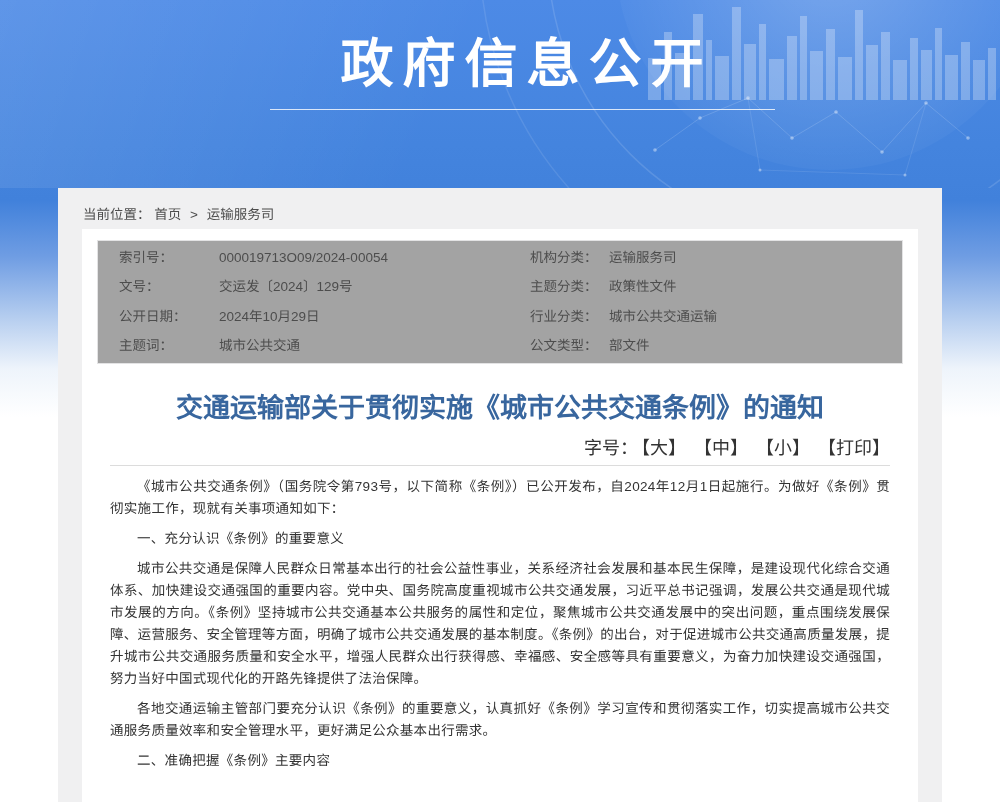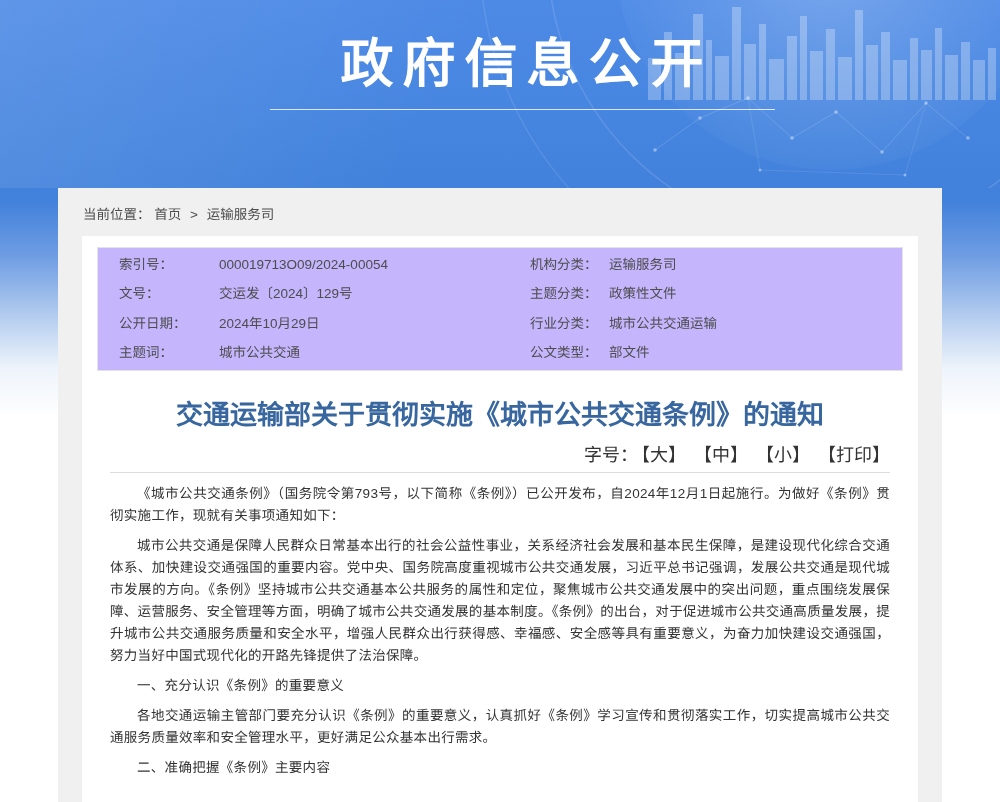--- a/index.html
+++ b/index.html
@@ -28,30 +28,30 @@
     position: relative; z-index: 2; width: 505px; height: 1px;
     margin: 16px auto 0; background: rgba(255,255,255,0.8);
   }
 
   
   .panel {
     margin: 0 58px; width: 884px; height: 614px;
     background: #f0f0f1; padding: 0 24px;
   }
   .breadcrumb {
-    padding: 15px 1px 13px; font-size: 13.5px; color: #4d4d4d;
+    padding: 15px 1px 6px; font-size: 13.5px; color: #4d4d4d;
   }
   .breadcrumb a { color: #4d4d4d; text-decoration: none; cursor: pointer; }
   .crumb-sep { margin: 0 5px; }
 
   
   .card { background: #ffffff; padding: 11px 15px 40px; min-height: 568px; }
 
   .meta {
-    background: #c4b5fd; border: 1px solid #e3e3e4;
+    background: #a3a3a3; border: 1px solid #e3e3e4;
     display: grid; grid-template-columns: 121px 290px 100px 1fr;
     grid-auto-rows: 29.4px; padding: 2px 0;
   }
   .meta-cell {
     font-size: 13.5px; color: #4d4d4d; line-height: 29.4px;
     white-space: nowrap; overflow: hidden;
   }
   .meta-cell.lbl { padding-left: 21px; }
 
   .article-title {
@@ -177,20 +177,20 @@
       <span>字号：</span><span class="tool-btn">【大】</span>
       <span class="tool-btn">【中】</span>
       <span class="tool-btn">【小】</span>
       <span class="tool-btn">【打印】</span>
     </div>
 
     <div class="divider"></div>
 
     <article class="content">
       <p>《城市公共交通条例》（国务院令第793号，以下简称《条例》）已公开发布，自2024年12月1日起施行。为做好《条例》贯彻实施工作，现就有关事项通知如下：</p>
+      <p>一、充分认识《条例》的重要意义</p>
       <p>城市公共交通是保障人民群众日常基本出行的社会公益性事业，关系经济社会发展和基本民生保障，是建设现代化综合交通体系、加快建设交通强国的重要内容。党中央、国务院高度重视城市公共交通发展，习近平总书记强调，发展公共交通是现代城市发展的方向。《条例》坚持城市公共交通基本公共服务的属性和定位，聚焦城市公共交通发展中的突出问题，重点围绕发展保障、运营服务、安全管理等方面，明确了城市公共交通发展的基本制度。《条例》的出台，对于促进城市公共交通高质量发展，提升城市公共交通服务质量和安全水平，增强人民群众出行获得感、幸福感、安全感等具有重要意义，为奋力加快建设交通强国，努力当好中国式现代化的开路先锋提供了法治保障。</p>
-      <p>一、充分认识《条例》的重要意义</p>
       <p>各地交通运输主管部门要充分认识《条例》的重要意义，认真抓好《条例》学习宣传和贯彻落实工作，切实提高城市公共交通服务质量效率和安全管理水平，更好满足公众基本出行需求。</p>
       <p>二、准确把握《条例》主要内容</p>
     </article>
 
   </section>
 </div>
 
 </body></html>

